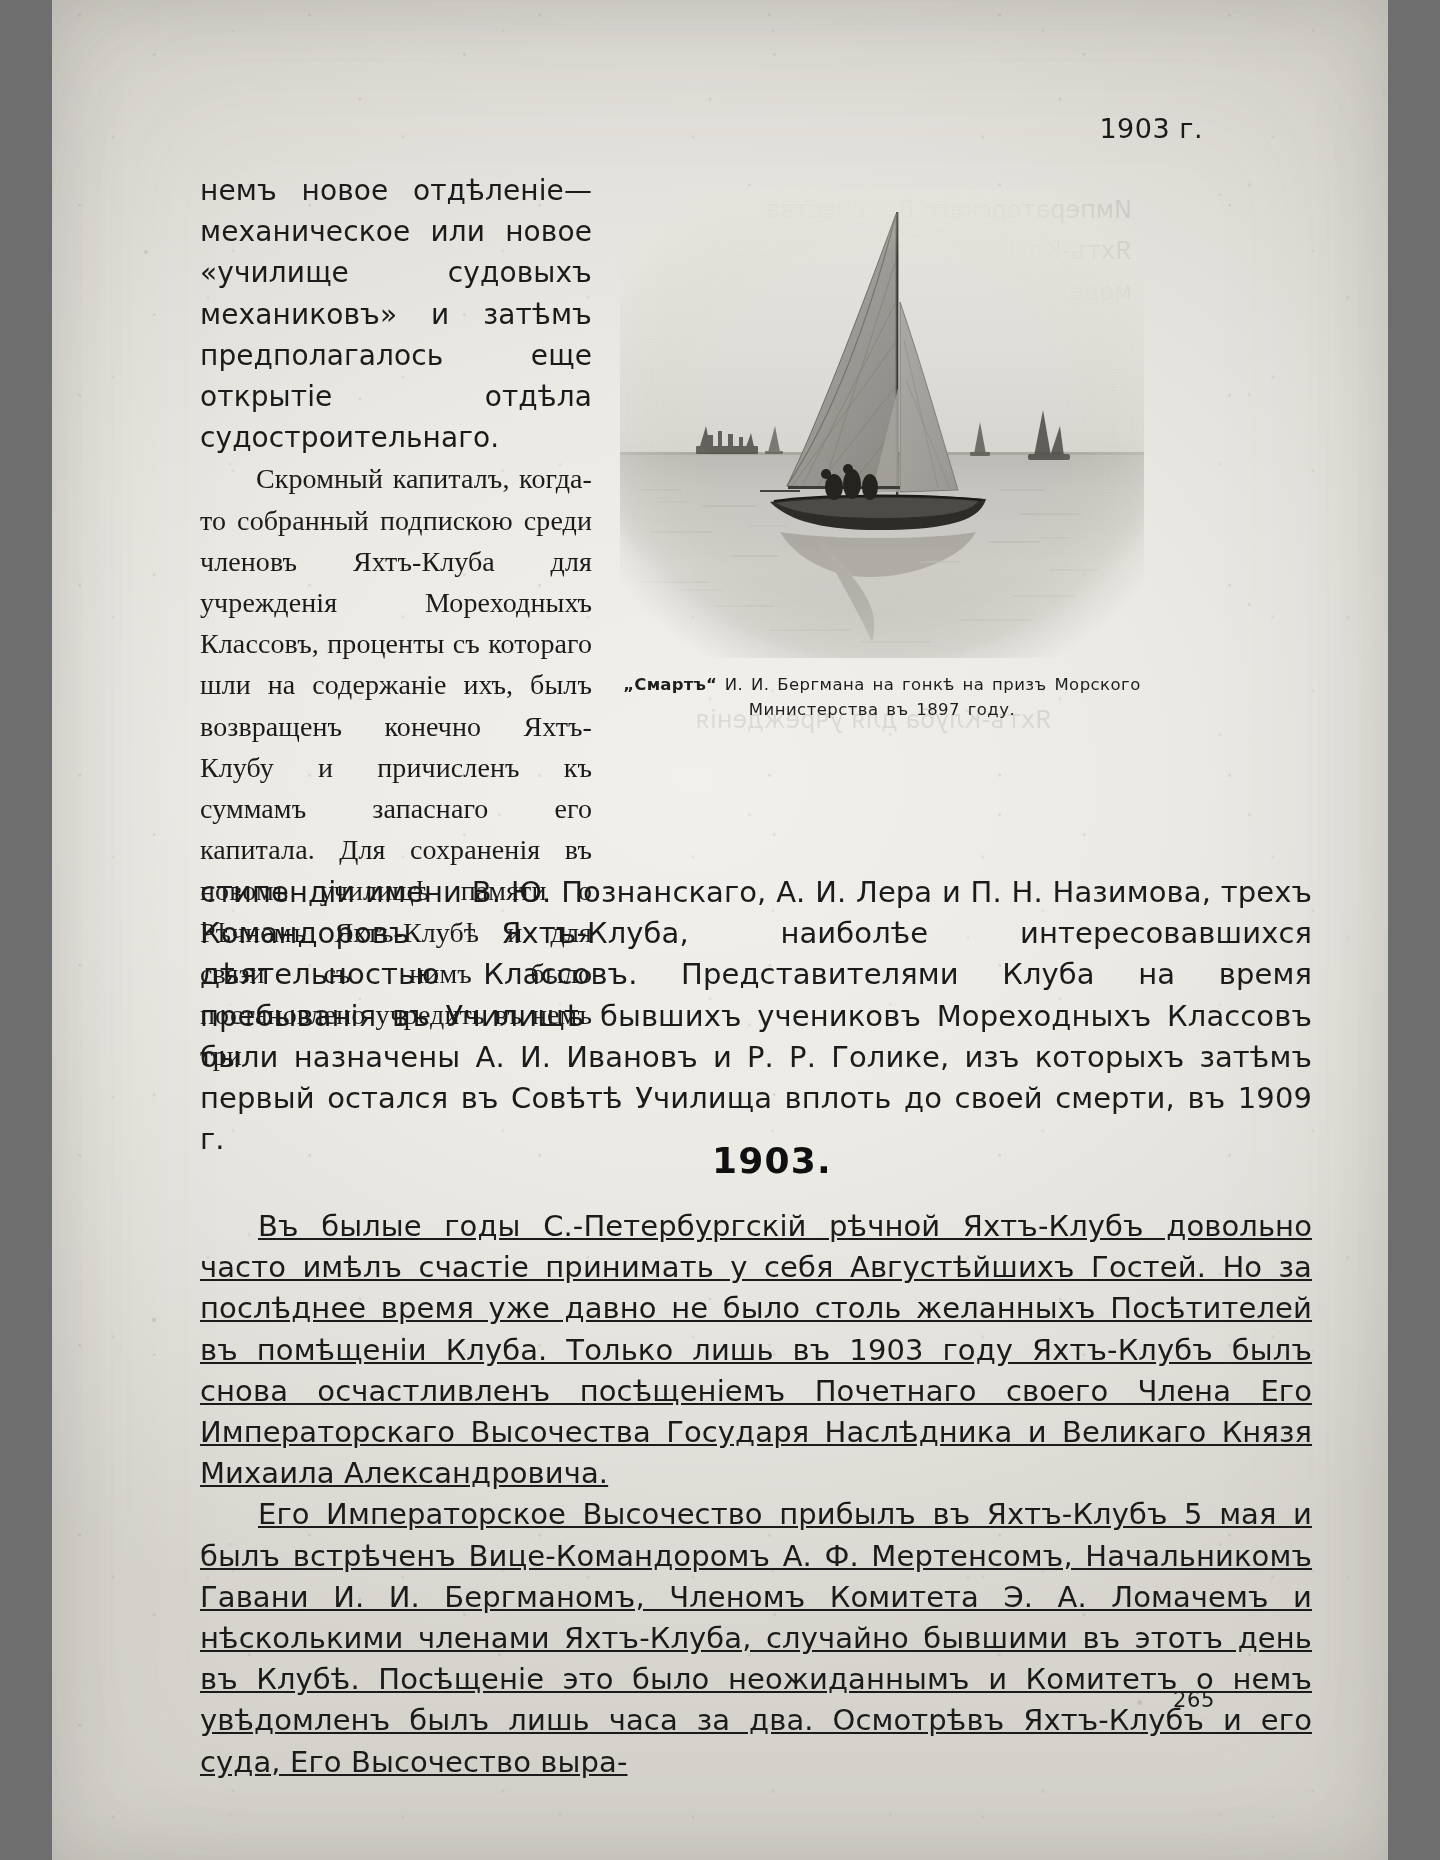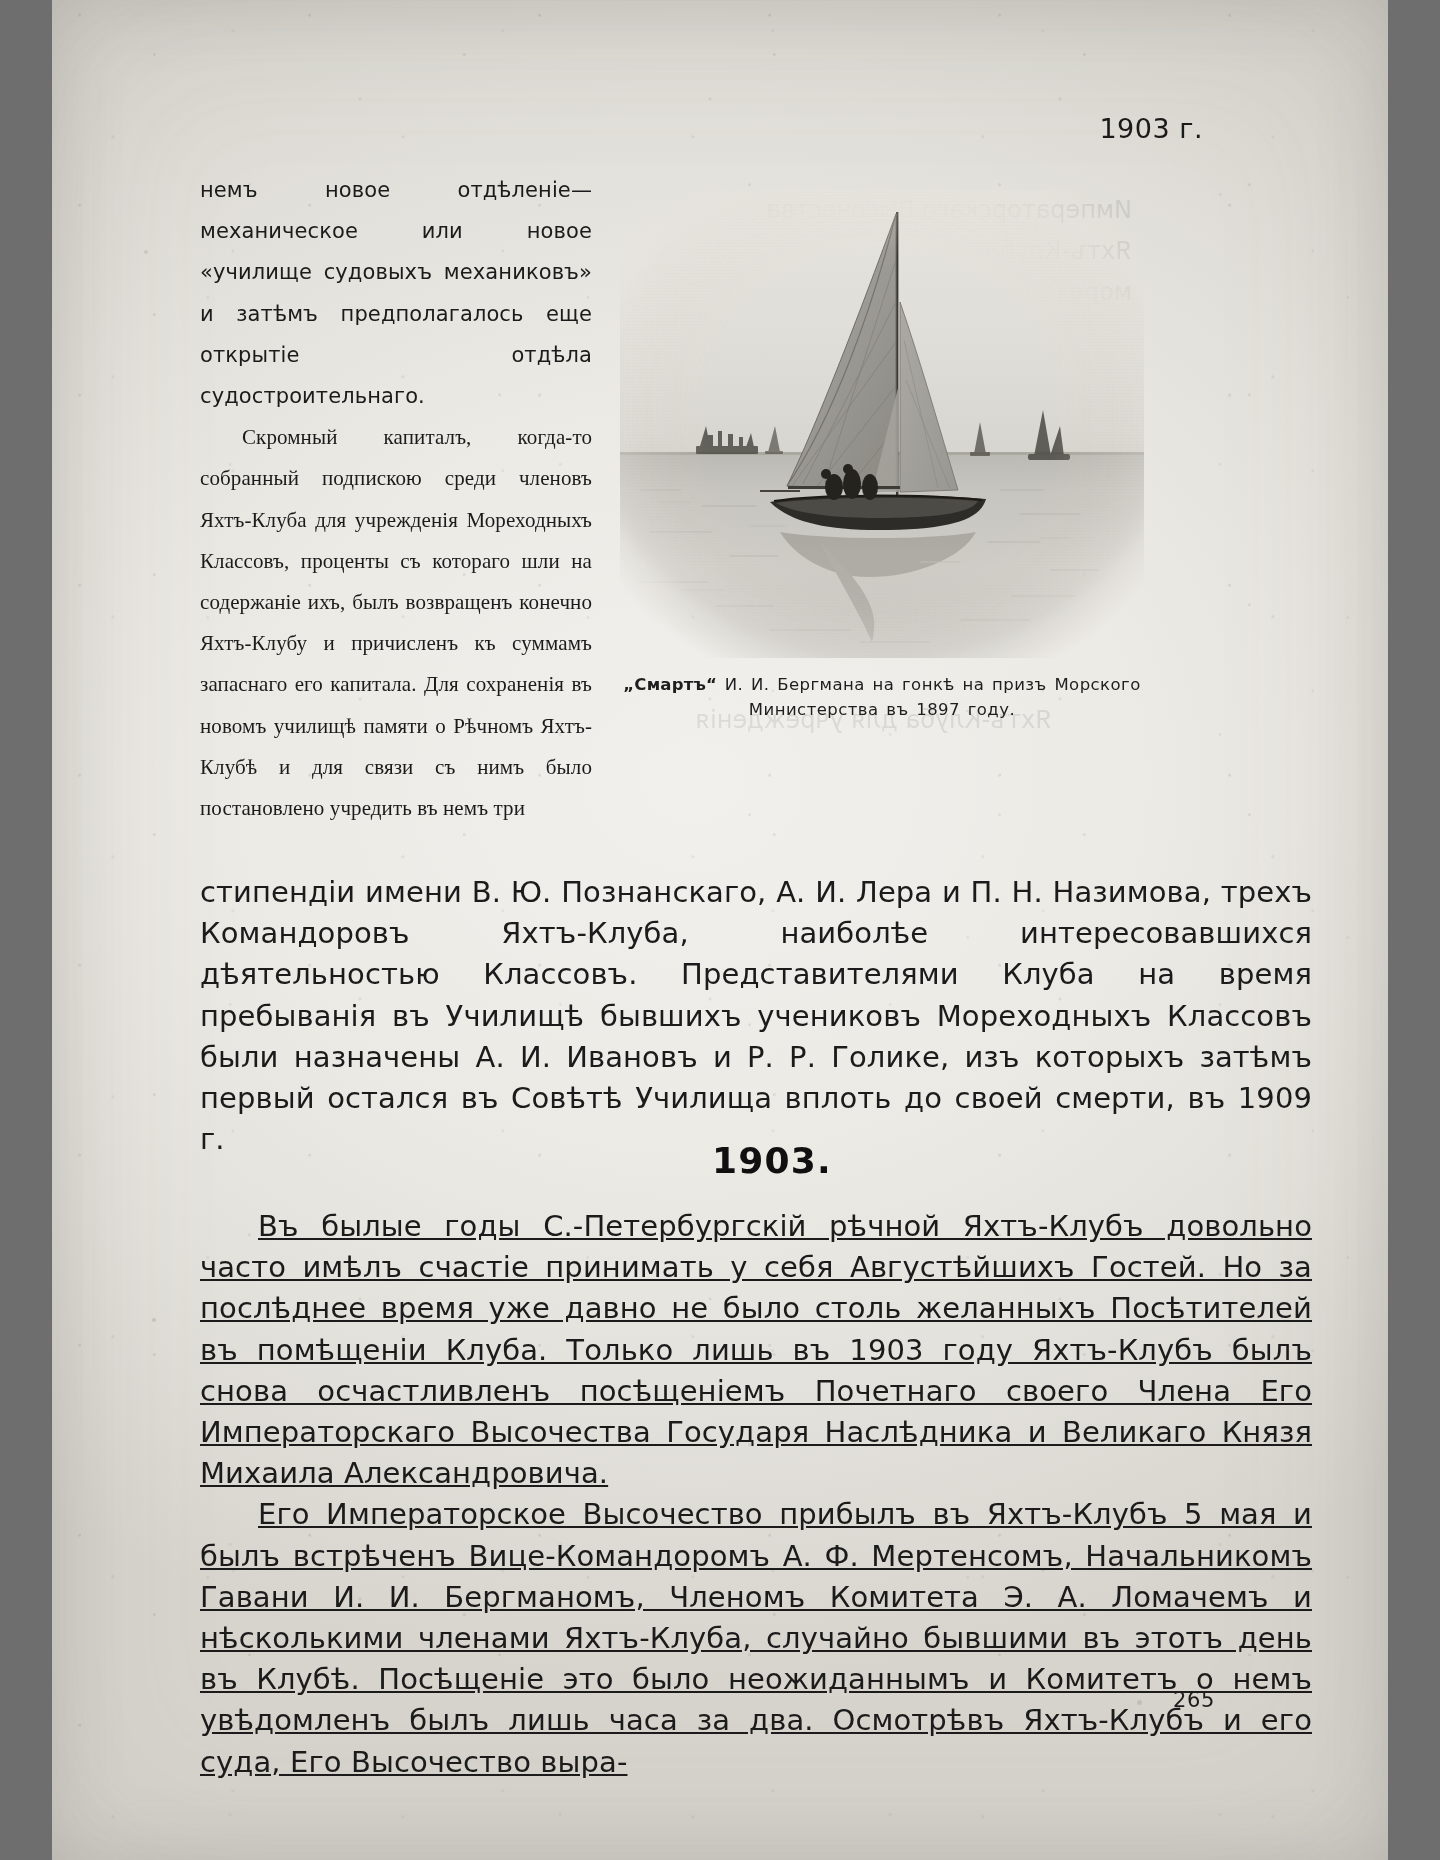--- a/index.html
+++ b/index.html
@@ -121,21 +121,21 @@
     font-weight: bold;
     letter-spacing: .2px;
   }
 
   
   .col-left {
     position: absolute;
     top: 170px;
     left: 148px;
     width: 392px;
-    font-size: 21px;
+    font-size: 28px;
     line-height: 41.2px;
     text-align: justify;
     text-align-last: left;
     letter-spacing: .1px;
     color: #1b1b1b;
   }
   .col-left p { margin: 0; }
   .col-left p.indent { text-indent: 2.0em; font-family: Liberation Serif, serif; }
 
   

